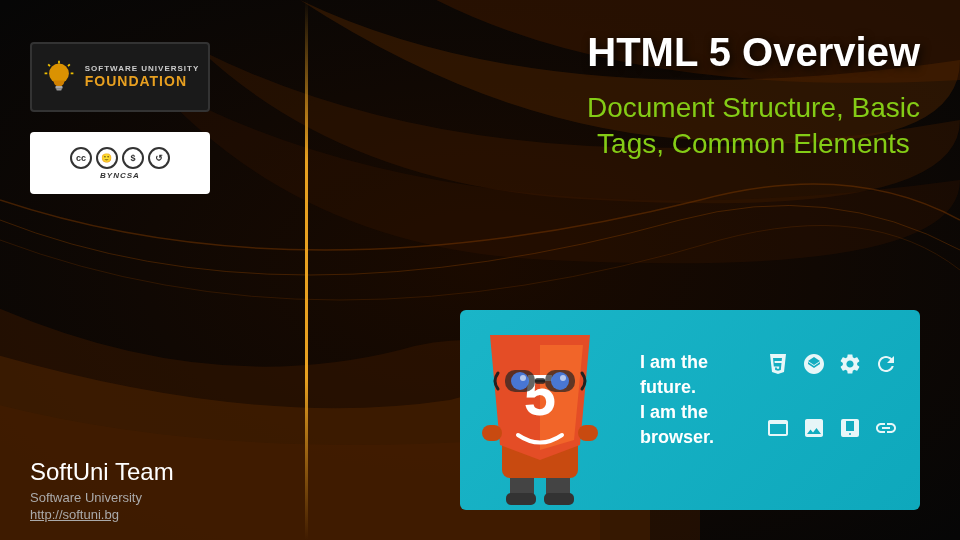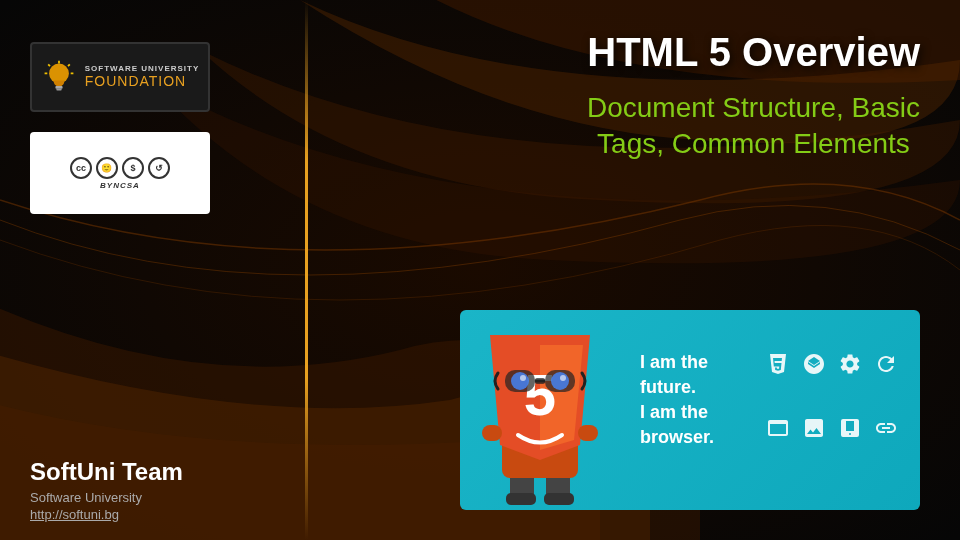--- a/index.html
+++ b/index.html
@@ -74,28 +74,28 @@
       font-size: 8px;
       color: #ccc;
       letter-spacing: 1px;
       font-weight: 600;
       text-transform: uppercase;
     }
 
     .logo-text-foundation {
       font-size: 14px;
       color: #e8a020;
-      font-weight: 400;
+      font-weight: 700;
       text-transform: uppercase;
       letter-spacing: 1px;
     }
 
     .cc-badge {
       width: 180px;
-      height: 82px;
+      height: 62px;
       background: #fff;
       border-radius: 4px;
       display: flex;
       align-items: center;
       justify-content: center;
       margin-bottom: auto;
     }
 
     .cc-inner {
       display: flex;
@@ -132,21 +132,21 @@
       font-style: italic;
     }
 
     .presenter-section {
       margin-top: 20px;
     }
 
     .presenter-name {
       font-size: 24px;
       color: #ffffff;
-      font-weight: 700;
+      font-weight: 400;
       margin-bottom: 4px;
     }
 
     .presenter-title {
       font-size: 18px;
       color: #cccccc;
       font-weight: 600;
       margin-bottom: 6px;
     }
 

